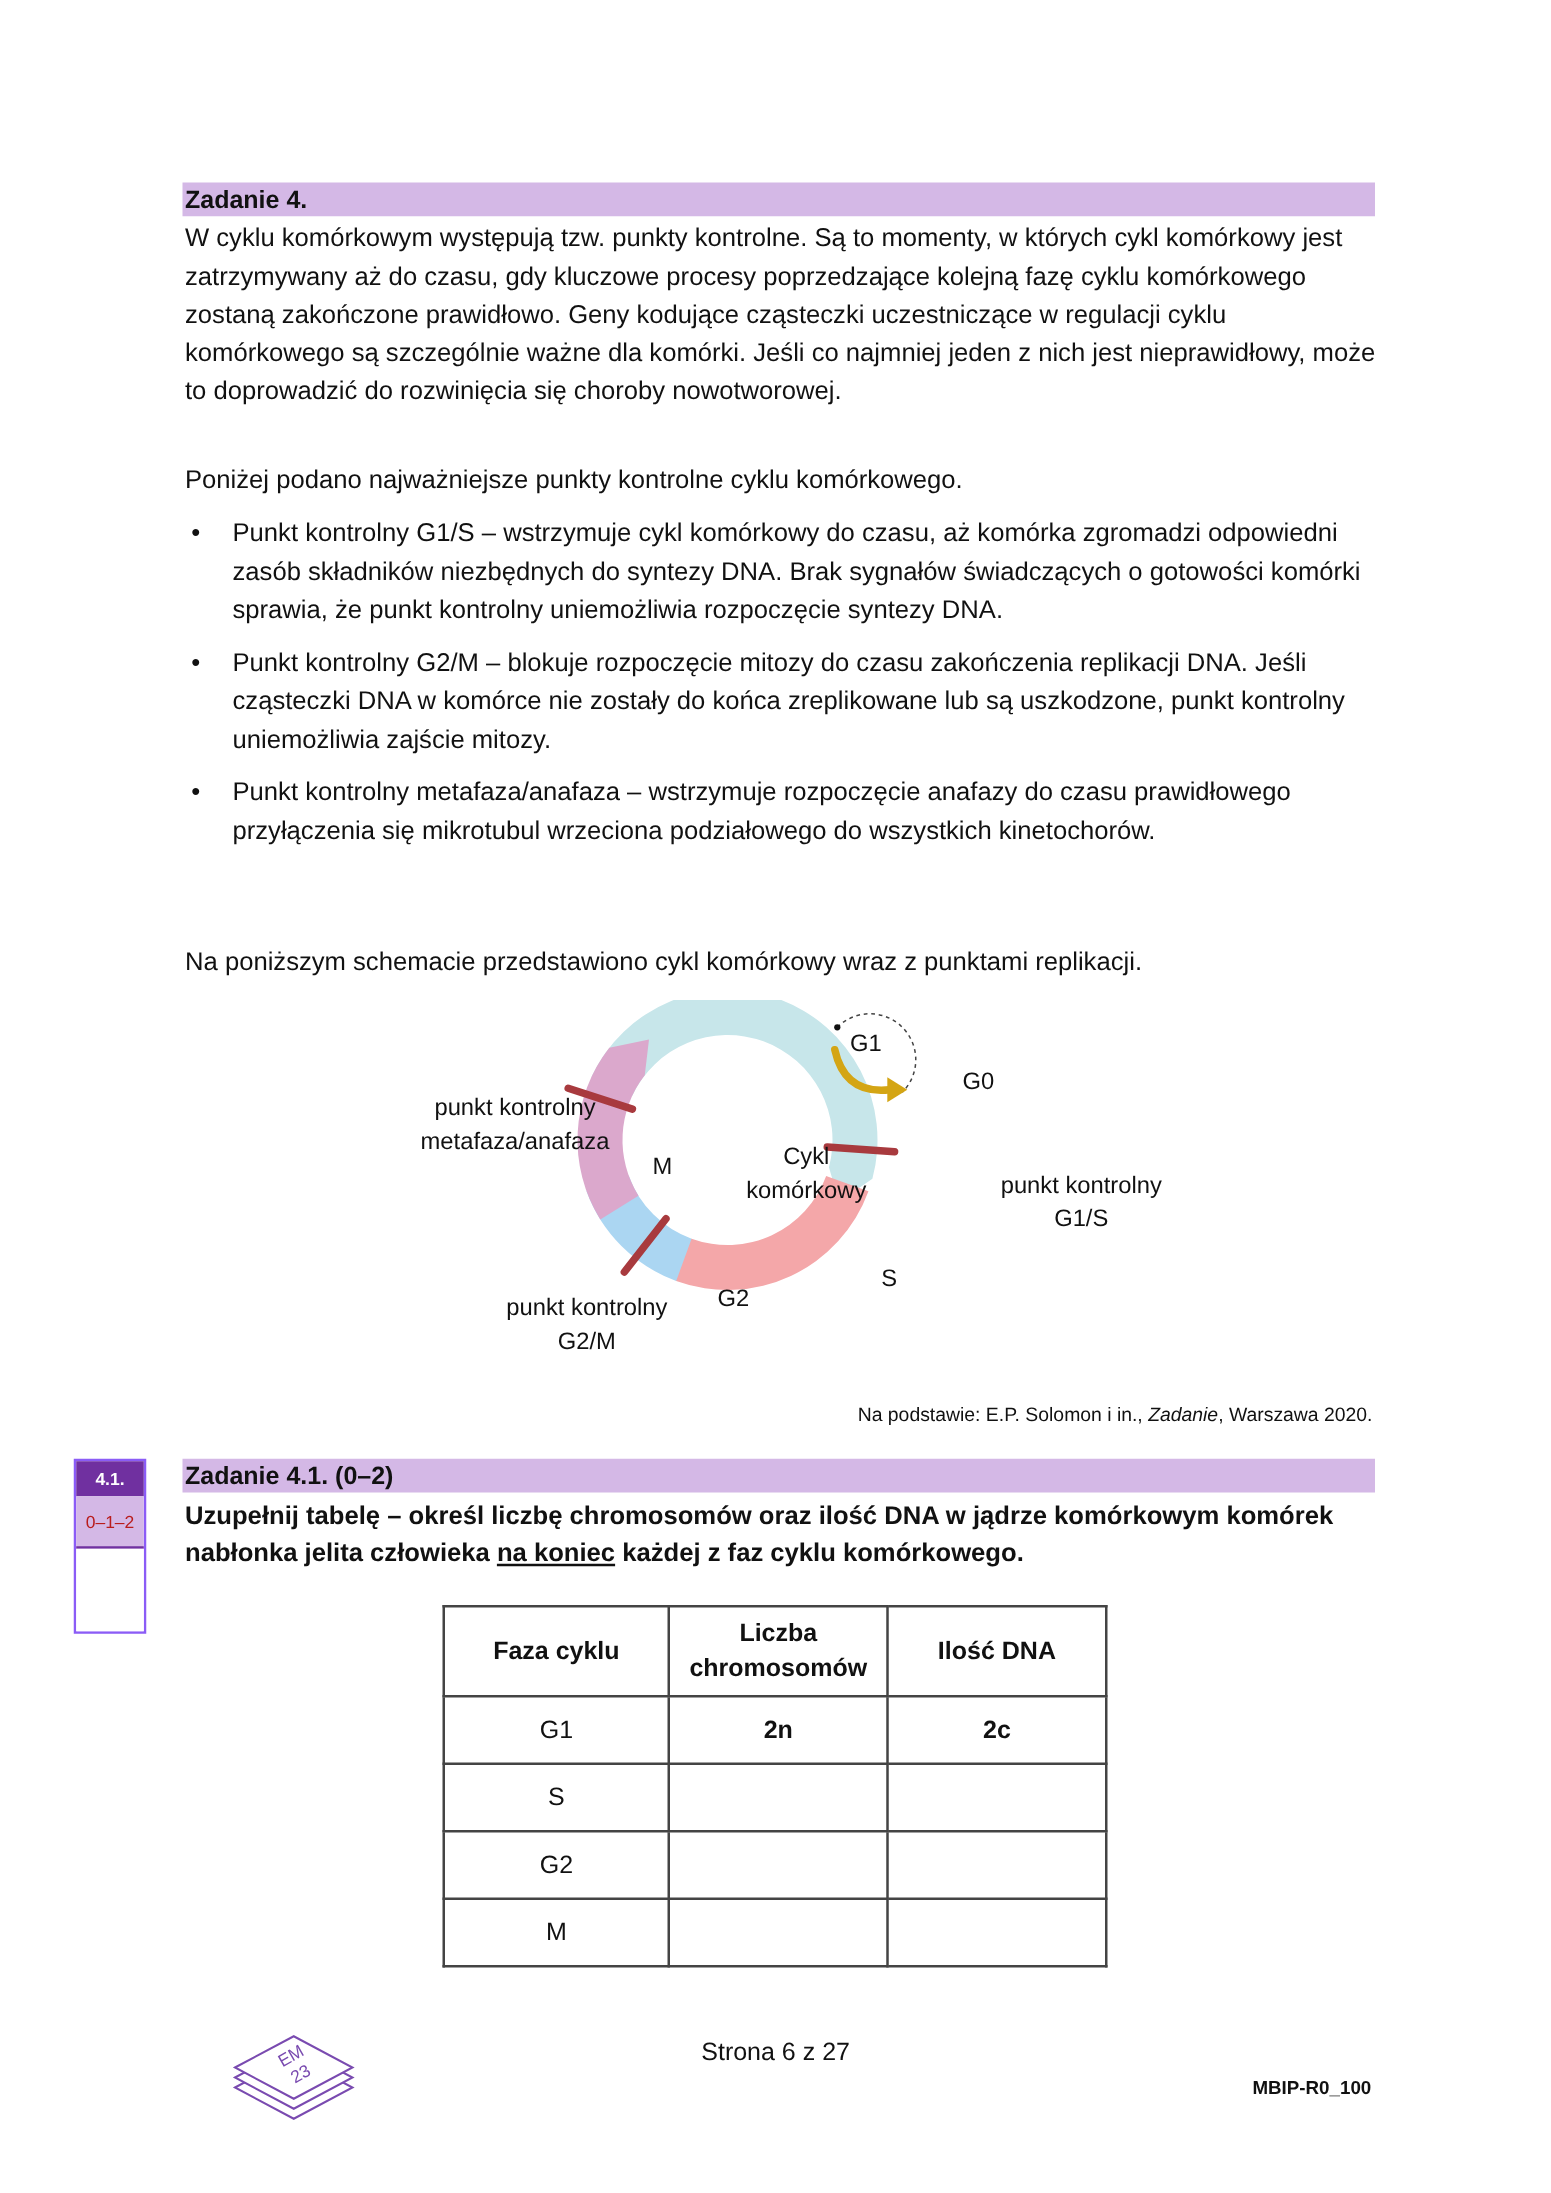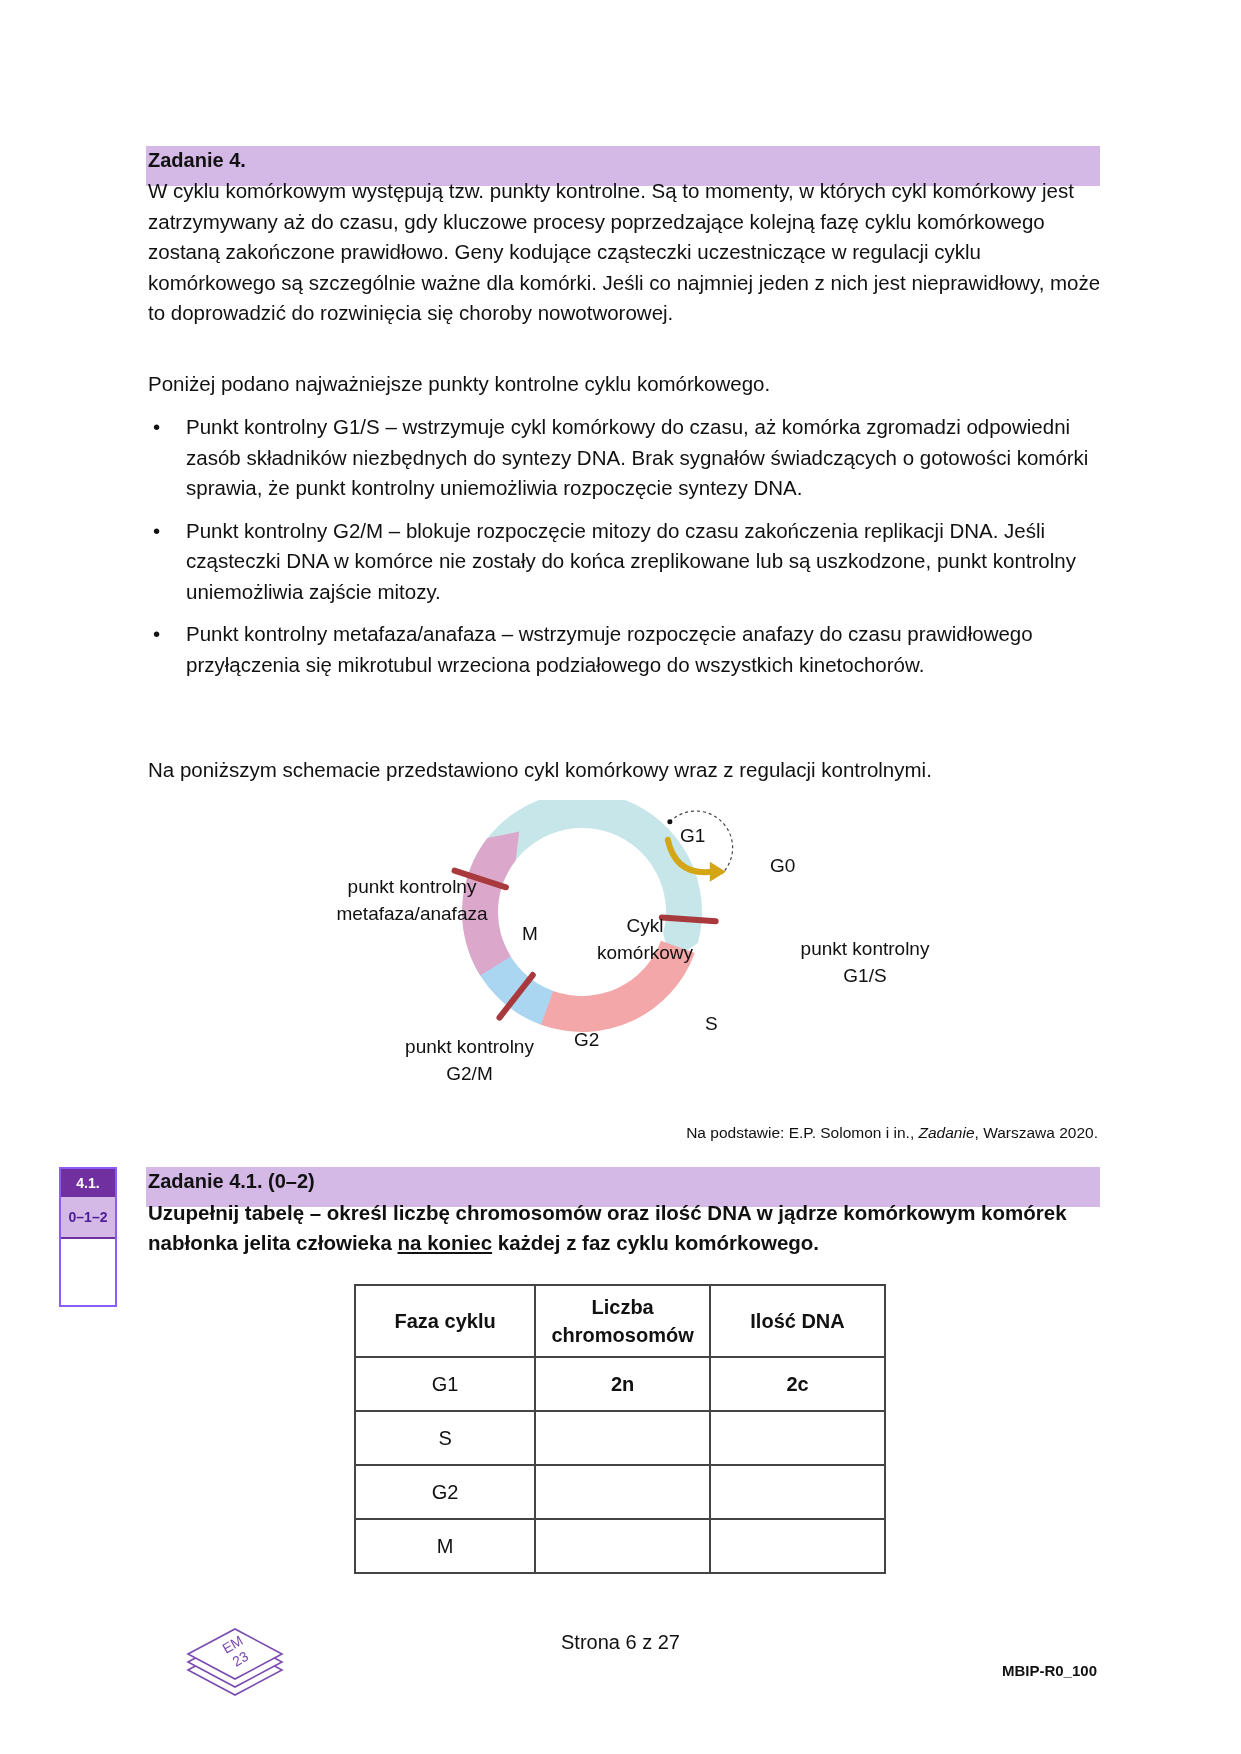--- a/index.html
+++ b/index.html
@@ -1,38 +1,38 @@
 <!DOCTYPE html>
 <html><head>
 <meta charset="utf-8">
 <style>
   html, body { margin: 0; padding: 0; background: #ffffff; }
   body {
     width: 1241px; height: 1754px; position: relative; overflow: hidden;
     font-family: "Liberation Sans", sans-serif; color: #111;
   }
   .section-header {
-    position: absolute; left: 146px; width: 954px; height: 40px;
+    position: absolute; left: 146px; width: 954px; height: 27px;
     background: #d4b8e6; font-weight: bold; font-size: 20px;
     line-height: 29px; padding-left: 2px; box-sizing: border-box;
   }
   .para {
     position: absolute; left: 148px; width: 960px; font-size: 20.5px;
     line-height: 30.5px; margin: 0;
   }
   .bullet-list { position: absolute; left: 148px; width: 960px; margin: 0; padding: 0; list-style: none; }
   .bullet-list li { position: relative; padding-left: 38px; font-size: 20.5px; line-height: 30.5px; margin-bottom: 13px; }
   .bullet-list li .dot { position: absolute; left: 5px; top: 0; }
   .diagram { position: absolute; left: 300px; top: 800px; width: 640px; height: 300px; }
   .diagram svg { position: absolute; left: 0; top: 0; }
   .dlabel { position: absolute; font-size: 19px; line-height: 27px; text-align: center; white-space: nowrap; }
   .source { position: absolute; right: 143px; top: 1124px; font-size: 15.5px; }
   .score-box { position: absolute; left: 59px; top: 1167px; width: 58px; border: 2px solid #8b5cf6; box-sizing: border-box; }
   .score-box .num { background: #7030a0; color: #fff; font-weight: bold; font-size: 14px; text-align: center; height: 28px; line-height: 28px; }
-  .score-box .pts { background: #d4b8e6; color: #4c1d95; font-weight: bold; font-size: 14px; text-align: center; height: 40px; line-height: 40px; border-bottom: 2px solid #7030a0; }
+  .score-box .pts { background: #d4b8e6; color: #b91c1c; font-weight: normal; font-size: 14px; text-align: center; height: 40px; line-height: 40px; border-bottom: 2px solid #7030a0; }
   .score-box .blank { height: 66px; background: #fff; }
   .instr { position: absolute; left: 148px; top: 1198px; width: 960px; font-weight: bold; font-size: 20.5px; line-height: 30px; }
   .instr u { text-decoration: underline; }
   table.phase {
     position: absolute; left: 354px; top: 1284px; border-collapse: collapse; width: 532px;
     font-size: 20px;
   }
   table.phase th, table.phase td { border: 2px solid #444; text-align: center; vertical-align: middle; padding: 0; }
   table.phase th { height: 70px; font-weight: bold; line-height: 28px; }
   table.phase td { height: 52px; }
@@ -58,21 +58,21 @@
   <li style="margin-bottom:12px;">
     <span class="dot">•</span>
     <span>Punkt kontrolny G2/M – blokuje rozpoczęcie mitozy do czasu zakończenia replikacji DNA. Jeśli cząsteczki DNA w komórce nie zostały do końca zreplikowane lub są uszkodzone, punkt kontrolny uniemożliwia zajście mitozy.</span>
   </li>
   <li>
     <span class="dot">•</span>
     <span>Punkt kontrolny metafaza/anafaza – wstrzymuje rozpoczęcie anafazy do czasu prawidłowego przyłączenia się mikrotubul wrzeciona podziałowego do wszystkich kinetochorów.</span>
   </li>
 </ul>
 
-<p class="para" style="top:755px;">Na poniższym schemacie przedstawiono cykl komórkowy wraz z regulacji kontrolnymi.</p>
+<p class="para" style="top:755px;">Na poniższym schemacie przedstawiono cykl komórkowy wraz z punktami replikacji.</p>
 
 <div class="diagram">
   <svg width="640" height="300" viewBox="0 0 640 300">
       <path id="seg-g1" d="M 173.243065555602 61.28580859111609 A 120 120 0 0 1 397.9110991546882 143.05828541230244 L 371.21121012821834 161.4505812651264 L 363.13776940828177 133.7407997886117 A 84 84 0 0 0 205.8701458889214 76.50006601378126 Z" fill="#c7e6ea"></path>
 
     <path id="seg-s" d="M 394.763114494309 153.04241719908026 A 120 120 0 0 1 240.95758280091974 224.763114494309 L 224.96232384598383 196.56183240061426 L 253.27030796064383 190.9341801460163 A 84 84 0 0 0 360.9341801460163 140.72969203935617 Z" fill="#f4a7a9"></path>
 
     <path id="seg-g2" d="M 240.95758280091974 224.763114494309 A 120 120 0 0 1 169.23688550569102 153.04241719908026 L 180.55876667243612 122.66190325330068 L 203.0658198539837 140.7296920393562 A 84 84 0 0 0 253.27030796064383 190.9341801460163 Z" fill="#abd6f2"></path>
 
     <path id="seg-m" d="M 180.2342284612289 175.5903117079846 A 120 120 0 0 1 187.4387095671933 38.120622960921054 L 219.20252951678287 31.622903132114345 L 215.80709669703532 60.28443607264474 A 84 84 0 0 0 210.76395992286024 156.51321819558922 Z" fill="#dba8cc"></path>

